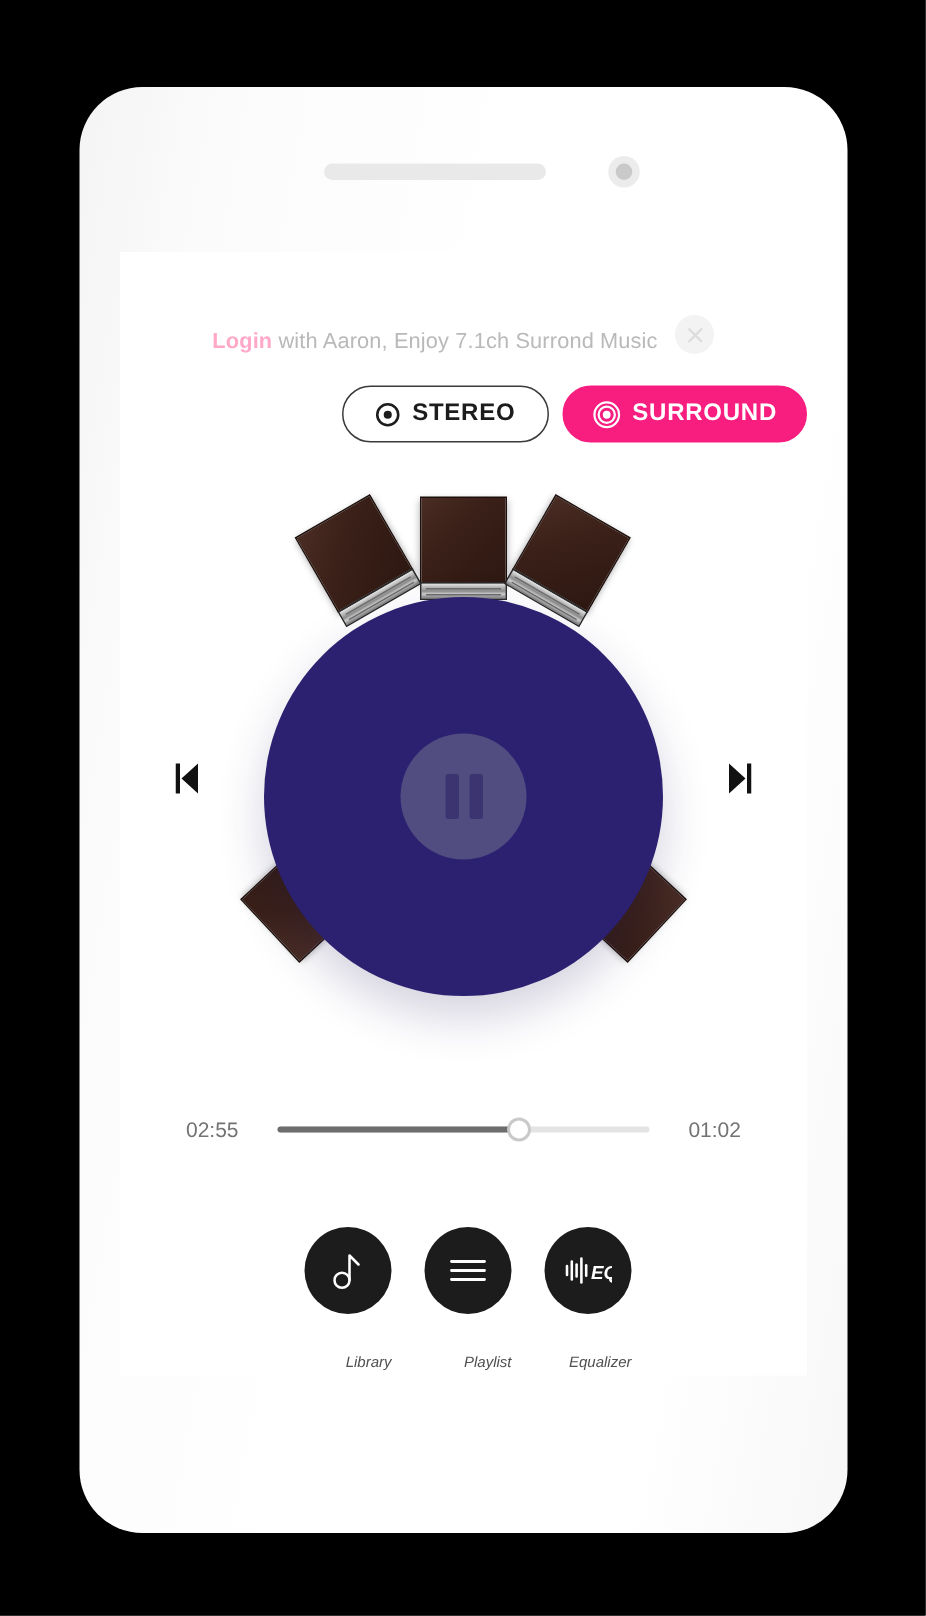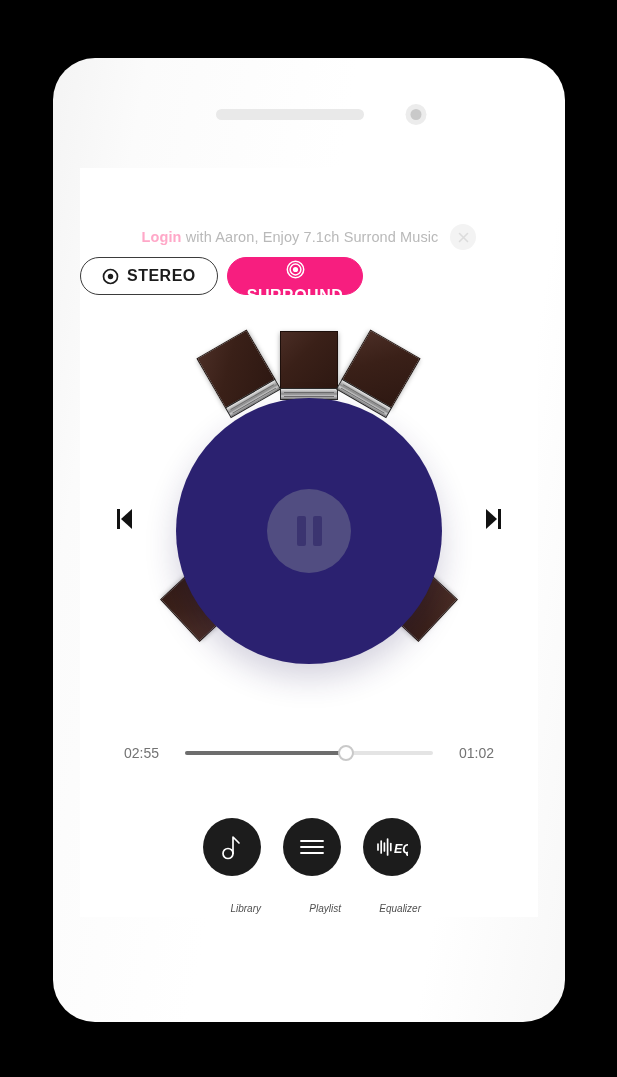--- a/index.html
+++ b/index.html
@@ -33,43 +33,43 @@
   
   .screen {
     position:absolute; left:27px; top:110px;
     width:458px; height:749px;
     background:#fff;
     overflow:hidden;
   }
 
   
   .banner {
-    position:absolute; left:0; top:56px; width:100%;
-    display:flex; align-items:center; justify-content:center; gap:12px;
+    position:absolute; left:0; top:42px; width:100%;
+    display:flex; align-items:flex-end; justify-content:center; gap:12px;
   }
   .banner-text { font-size:14.5px; color:#b9b9b9; letter-spacing:.1px; white-space:nowrap; }
   .banner-text .login { color:#ffa8c8; font-weight:700; }
   .banner-close {
     width:26px; height:26px; border-radius:50%; background:#f3f3f3;
     display:flex; align-items:center; justify-content:center; flex:none;
   }
   .banner-close svg { display:block; }
 
   
   .modes {
     position:absolute; left:0; top:89px; width:100%;
-    display:flex; align-items:center; justify-content:flex-start; gap:9px;
+    display:flex; align-items:center; justify-content:flex-end; gap:9px;
   }
   .mode {
     display:flex; align-items:center; gap:8px;
     height:38px; padding:0 21px; border-radius:19px;
     font-size:16px; font-weight:700; letter-spacing:.5px;
   }
   .mode.stereo { background:#fff; border:1.6px solid #3b3b3b; color:#1c1c1c; }
-  .mode.surround { background:#f71e7f; border:1.6px solid #f71e7f; color:#fff; padding:2px 19px;flex-direction:column; }
+  .mode.surround { background:#f71e7f; border:1.6px solid #f71e7f; color:#fff; padding:2px 19px; }
   .mode svg { display:block; flex:none; }
 
   
   .stagewrap { position:absolute; left:0; top:172px; width:100%; height:360px; }
   .disc {
     position:absolute; left:50%; top:58px; transform:translateX(-50%);
     width:266px; height:266px; border-radius:50%;
     background:#2b2170;
     box-shadow:0 14px 32px rgba(40,30,90,.20);
   }

